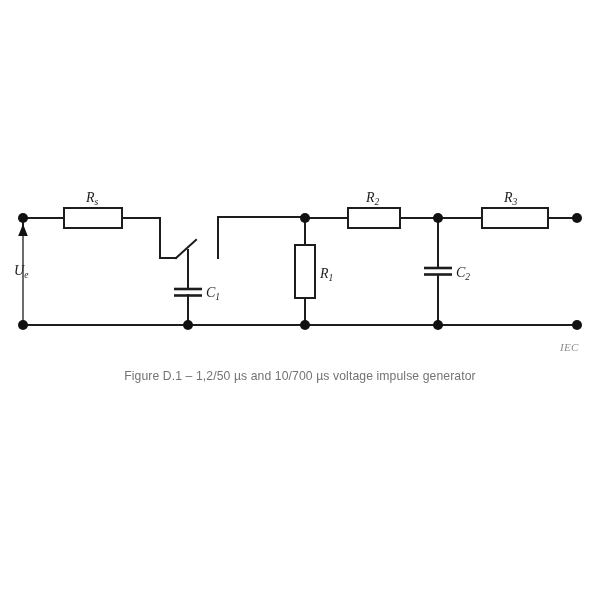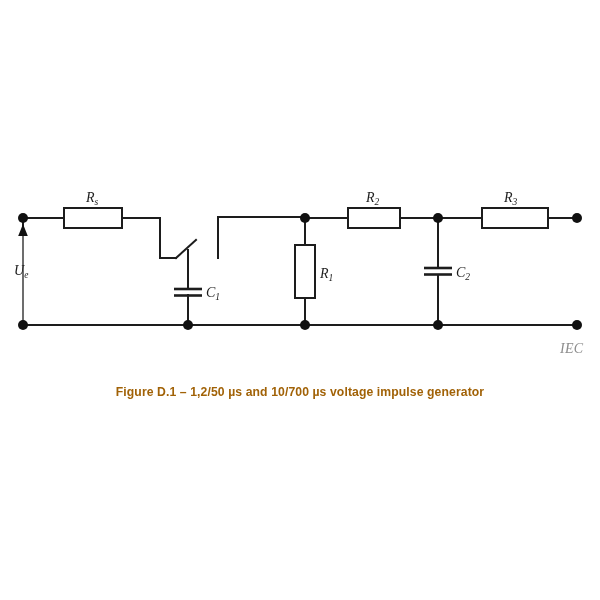--- a/index.html
+++ b/index.html
@@ -62,36 +62,36 @@
     font-size: 14px;
     fill: #1d1d1d;
   }
   .lbl .sub {
     font-size: 9.5px;
     font-style: italic;
   }
   .caption {
     position: absolute;
     left: 0;
-    top: 385px;
+    top: 369px;
     width: 600px;
     text-align: center;
     font-family: "Liberation Sans", sans-serif;
-    font-weight: bold;
+    font-weight: normal;
     font-size: 12.2px;
-    color: #a16207;
+    color: #737373;
     letter-spacing: 0.1px;
   }
   .iec-mark {
     position: absolute;
     left: 560px;
     top: 341px;
     font-family: "Liberation Serif", serif;
     font-style: italic;
-    font-size: 14px;
+    font-size: 11px;
     color: #8c8c8c;
     letter-spacing: 0.3px;
   }
 </style>
 </head>
 <body>
 
 <div id="figure-root">
 
   <svg id="circuit" viewBox="0 0 600 600">

